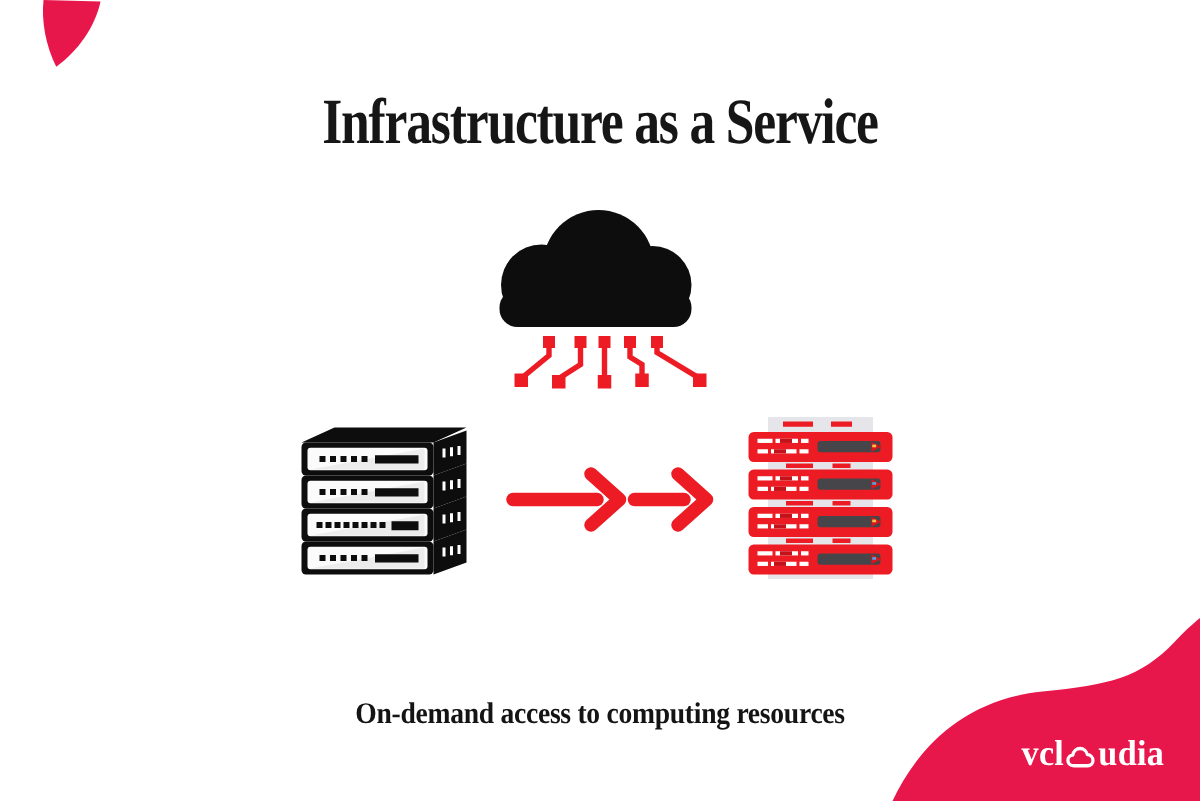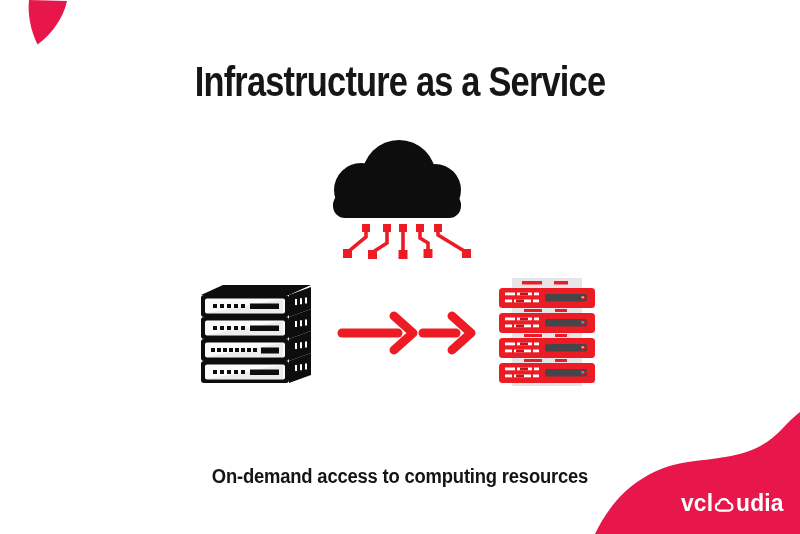--- a/index.html
+++ b/index.html
@@ -1,18 +1,18 @@
 <!DOCTYPE html>
 <html><head>
 <meta charset="utf-8">
 <style>
   html,body{margin:0;padding:0;background:#ffffff;}
   .canvas{
     position:relative;width:800px;height:534px;background:#ffffff;
-    overflow:hidden;font-family:Liberation Sans, sans-serif;
+    overflow:hidden;font-family:Liberation Serif, serif;
   }
   .abs{position:absolute;}
   .title{
     left:0;right:0;top:60px;text-align:center;white-space:nowrap;
     font-size:43px;font-weight:700;color:#161616;letter-spacing:-1px;
     transform:scaleX(.80);line-height:1;
   }
   .caption{
     left:0;right:0;top:464px;text-align:center;white-space:nowrap;
     font-size:20px;font-weight:700;color:#141414;letter-spacing:-0.2px;

